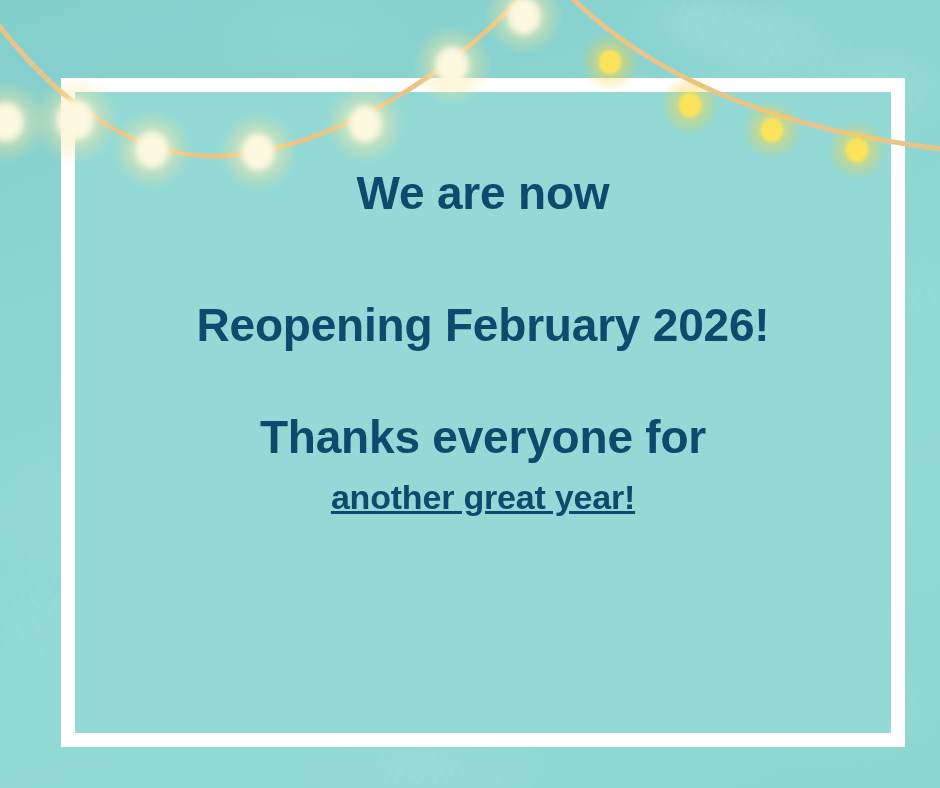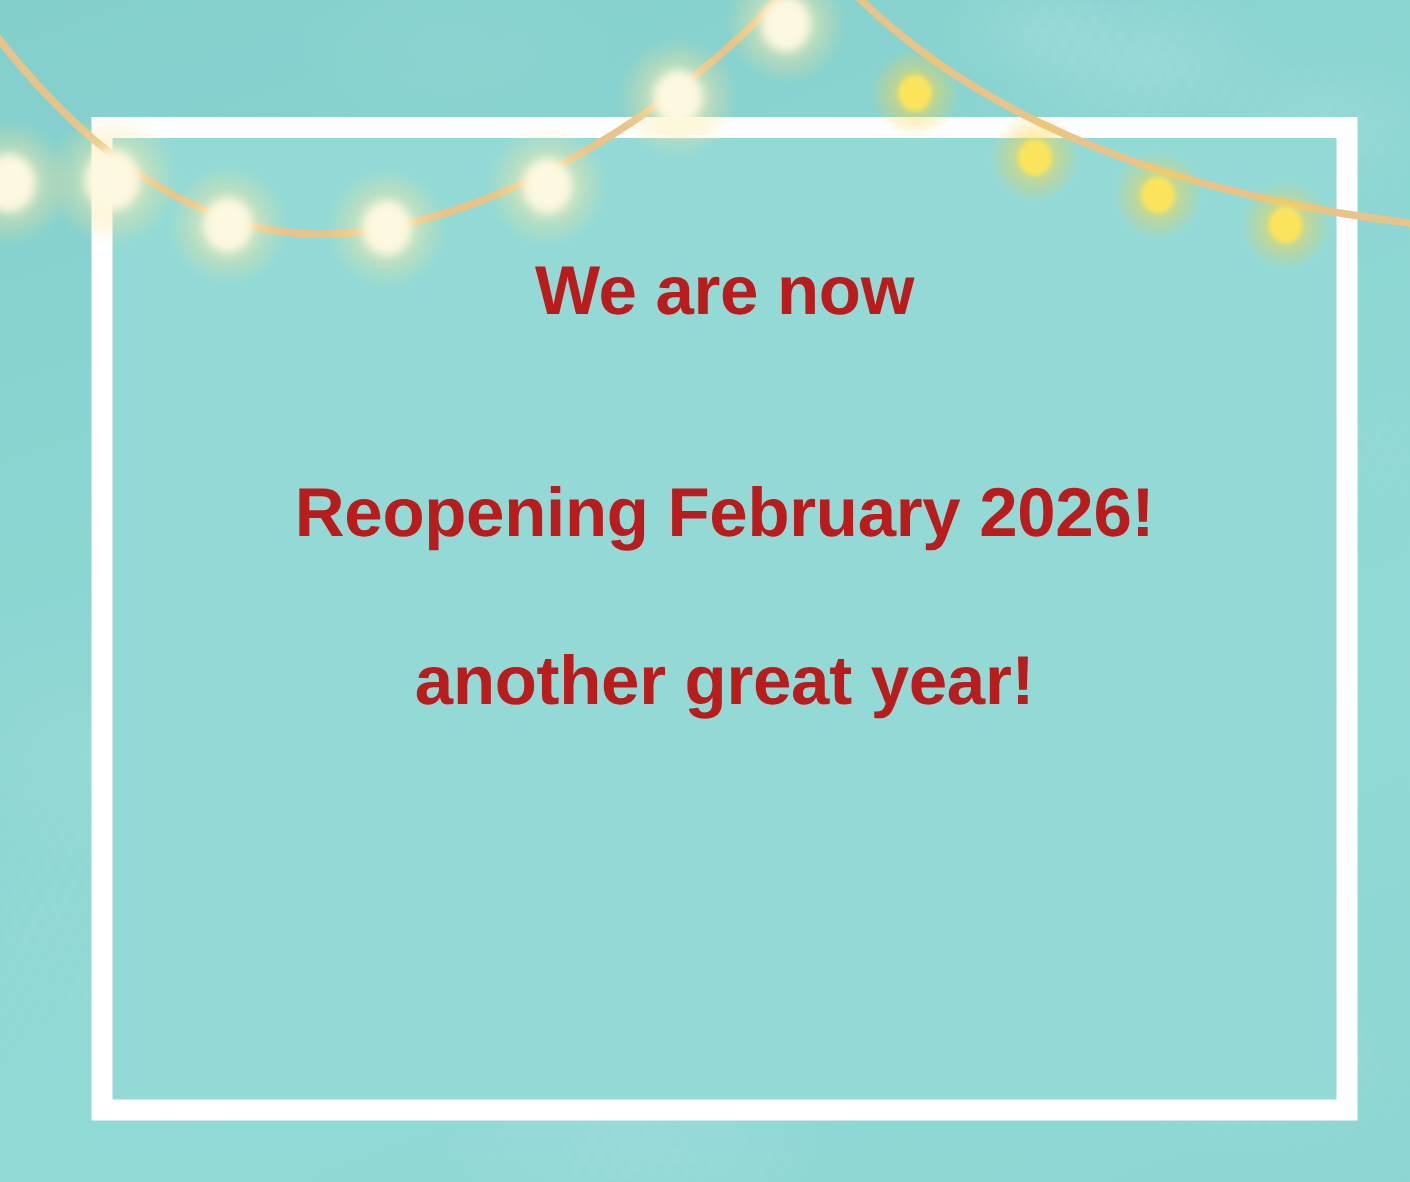--- a/index.html
+++ b/index.html
@@ -106,35 +106,35 @@
     width: 816px;
     height: 641px;
     display: flex;
     flex-direction: column;
     align-items: center;
     justify-content: flex-start;
     padding-top: 78px;
     box-sizing: border-box;
   }
   .line {
-    color: #b91c1c;
+    color: #0c4a6e;
     font-weight: 700;
     letter-spacing: -0.2px;
     text-align: center;
     white-space: nowrap;
     line-height: 1.0;
     font-stretch: condensed;
   }
   .l1 { font-size: 46px; margin-bottom: 20px; }
   .l2 { font-size: 46px; margin-bottom: 0; }
   .gap-a { height: 66px; }
-  .l3 { font-size: 46px; margin-top: 16px; }
+  .l3 { font-size: 46px; }
   .gap-b { height: 66px; }
   .l4 { font-size: 46px; margin-bottom: 20px; }
-  .l5 { font-size: 46px; }
+  .l5 { font-size: 34px; text-decoration: underline; }
 </style>
 </head>
 <body>
 
 <div id="poster">
 
   <div class="bg-photo">
     <div class="needles"></div>
     <div class="bg-wash"></div>
   </div>
@@ -199,16 +199,17 @@
       <ellipse cx="772" cy="130" rx="11" ry="12"></ellipse>
       <ellipse cx="857" cy="150" rx="11" ry="12"></ellipse>
     </g>
   </svg>
 
   <div class="message">
     <div class="line l1">We are now</div>
     <div class="gap-a"></div>
     <div class="line l3">Reopening February 2026!</div>
     <div class="gap-b"></div>
+    <div class="line l4">Thanks everyone for</div>
     <div class="line l5">another great year!</div>
   </div>
 
 </div>
 
 </body></html>

